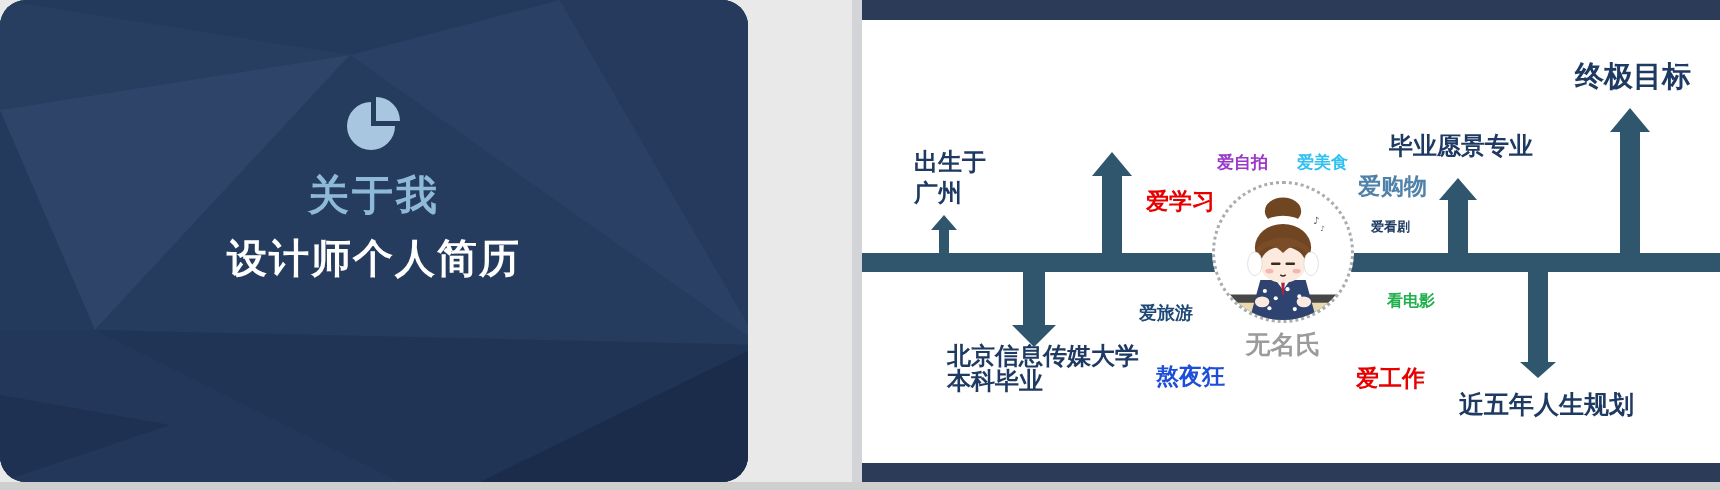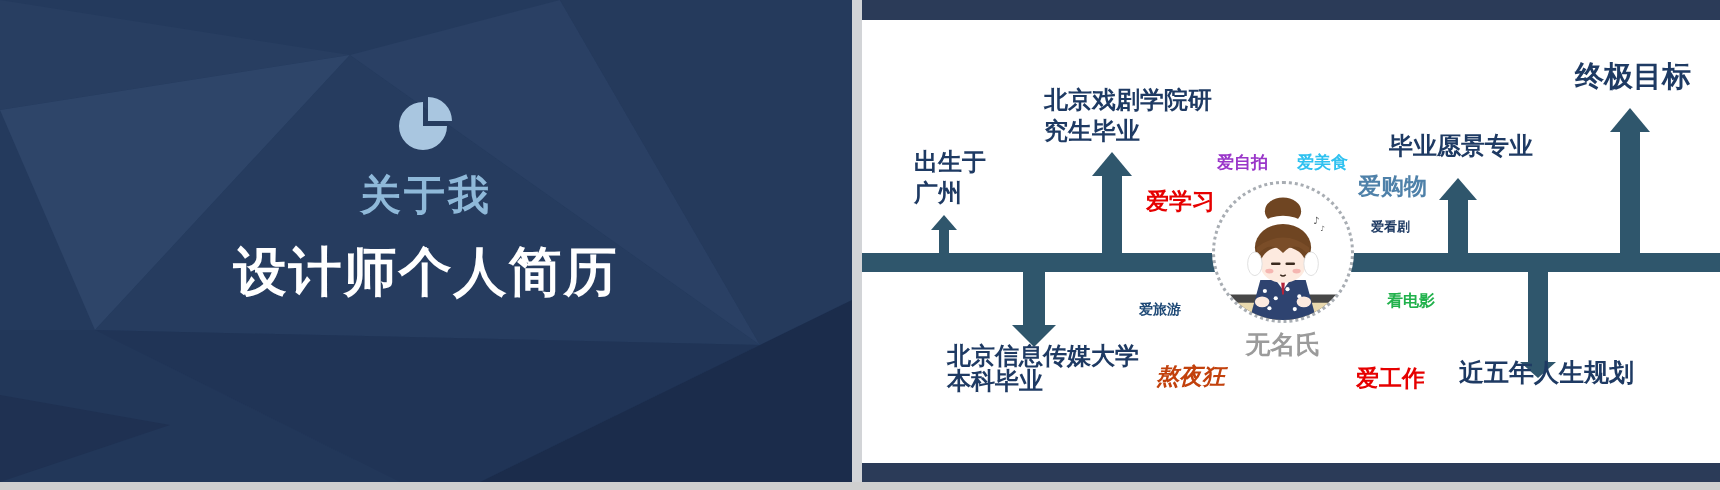--- a/index.html
+++ b/index.html
@@ -1,25 +1,25 @@
 <!DOCTYPE html>
 <html><head>
 <meta charset="utf-8">
 <style>
   html,body{margin:0;padding:0;background:#e9e9e9;}
   .slide{position:relative;width:1720px;height:490px;overflow:hidden;
          font-family:"DejaVu Sans","Liberation Sans",sans-serif;}
 
   
-  .left-panel{position:absolute;left:0;top:0;width:852px;height:482px;background:#14532d;overflow:hidden;}
+  .left-panel{position:absolute;left:0;top:0;width:748px;height:482px;background:#14532d;overflow:hidden;border-radius:26px;}
   .left-panel svg.poly{position:absolute;left:0;top:0;}
   .left-content{position:absolute;left:0;top:92px;width:100%;text-align:center;}
   .pie-wrap{display:inline-block;}
   .left-title{margin:10px 0 0 0;font-size:41px;font-weight:bold;color:#8fb9d9;letter-spacing:3px;}
-  .left-subtitle{margin:14px 0 0 0;font-size:53px;font-weight:bold;color:#ffffff;letter-spacing:2px;}
+  .left-subtitle{margin:8px 0 0 0;font-size:40px;font-weight:bold;color:#ffffff;letter-spacing:2px;}
 
   
   .divider{position:absolute;left:852px;top:0;width:10px;height:482px;background:#d2d4d7;}
   .footer-strip{position:absolute;left:0;top:482px;width:1720px;height:8px;background:#cfcfcf;}
 
   
   .right-panel{position:absolute;left:862px;top:0;width:858px;height:482px;background:#ffffff;overflow:hidden;}
   .rp-top-bar{position:absolute;left:0;right:0;top:0;height:20px;background:#2b3b58;}
   .rp-bottom-bar{position:absolute;left:0;right:0;top:463px;height:19px;background:#2b3b58;}
   .rp-header{position:absolute;left:50px;top:26px;font-size:34px;color:#9b9b9b;letter-spacing:4px;}
@@ -43,29 +43,29 @@
   .d1h{left:150px;top:325px;border-left-width:22px;border-right-width:22px;border-top-width:22px;}
   .d2s{left:666px;top:272px;width:20px;height:91px;}
   .d2h{left:658px;top:362px;border-left-width:18px;border-right-width:18px;border-top-width:16px;}
 
   .milestone{position:absolute;font-weight:bold;color:#1e3a63;}
   .m1{left:52px;top:147px;width:88px;font-size:24px;line-height:31px;}
   .m2{left:182px;top:85px;width:178px;font-size:24px;line-height:31px;}
   .m3{left:527px;top:130px;font-size:24px;white-space:nowrap;}
   .m4{left:713px;top:57px;font-size:29px;white-space:nowrap;}
   .m5{left:85px;top:344px;width:206px;font-size:24px;line-height:25px;}
-  .m6{left:597px;top:356px;font-size:25px;white-space:nowrap;}
+  .m6{left:597px;top:388px;font-size:25px;white-space:nowrap;}
 
   .hobby{position:absolute;font-weight:bold;white-space:nowrap;}
   .hb1{left:355px;top:151px;font-size:17px;}
   .hb2{left:435px;top:151px;font-size:17px;}
   .hb3{left:284px;top:186px;font-size:23px;}
   .hb4{left:496px;top:171px;font-size:23px;}
   .hb5{left:509px;top:218px;font-size:13px;}
-  .hb6{left:277px;top:301px;font-size:14px;}
+  .hb6{left:277px;top:301px;font-size:18px;}
   .hb7{left:525px;top:291px;font-size:16px;}
   .hb8{left:294px;top:361px;font-size:23px;}
   .hb9{left:494px;top:363px;font-size:23px;}
 
   .avatar-circle{position:absolute;left:350px;top:181px;width:142px;height:142px;border-radius:50%;
                  background:#ffffff;border:3px dotted #a8adb3;box-sizing:border-box;overflow:hidden;}
   .person-name{position:absolute;left:350px;top:328px;width:142px;text-align:center;
                font-size:25px;font-weight:bold;color:#9b9b9b;white-space:nowrap;}
 </style>
 </head>
@@ -114,34 +114,33 @@
     <div class="stem a3s"></div>
     <div class="head-up a4h"></div>
     <div class="stem a4s"></div>
 
     <div class="stem d1s"></div>
     <div class="head-down d1h"></div>
     <div class="stem d2s"></div>
     <div class="head-down d2h"></div>
 
     <div class="milestone m1">出生于广州</div>
-    <div class="milestone m2">北京戏剧学院研究生毕业</div>
     <div class="milestone m4">终极目标</div>
     <div class="milestone m3">毕业愿景专业</div>
     <div class="milestone m5">北京信息传媒大学本科毕业</div>
     <div class="milestone m6">近五年人生规划</div>
 
     <span class="hobby hb1" style="color: rgb(154, 54, 201);">爱自拍</span>
     <span class="hobby hb2" style="color: rgb(47, 193, 240);">爱美食</span>
     <span class="hobby hb3" style="color: rgb(230, 0, 0);">爱学习</span>
     <span class="hobby hb4" style="color: rgb(79, 129, 169);">爱购物</span>
     <span class="hobby hb5" style="color: rgb(30, 58, 99);">爱看剧</span>
     <span class="hobby hb6" style="color: rgb(30, 73, 118);">爱旅游</span>
     <span class="hobby hb7" style="color: rgb(33, 177, 76);">看电影</span>
-    <span class="hobby hb8" style="color: #c2410c; font-style: italic;">熬夜狂</span>
+    <span class="hobby hb8" style="color: #1d4ed8;">熬夜狂</span>
     <span class="hobby hb9" style="color: rgb(230, 0, 0);">爱工作</span>
 
     <div class="avatar-circle">
       <svg width="136" height="136" viewBox="0 0 150 150">
 
         <polygon points="14,122 136,122 150,150 0,150" fill="#474747"></polygon>
         <polygon points="24,131 126,131 136,150 14,150" fill="#e9d9ae"></polygon>
         <ellipse cx="62" cy="138" rx="9" ry="5" fill="#7a4a22"></ellipse>
         <rect x="86" y="132" width="10" height="8" rx="2" fill="#fefefe" stroke="#cccccc"></rect>
 

